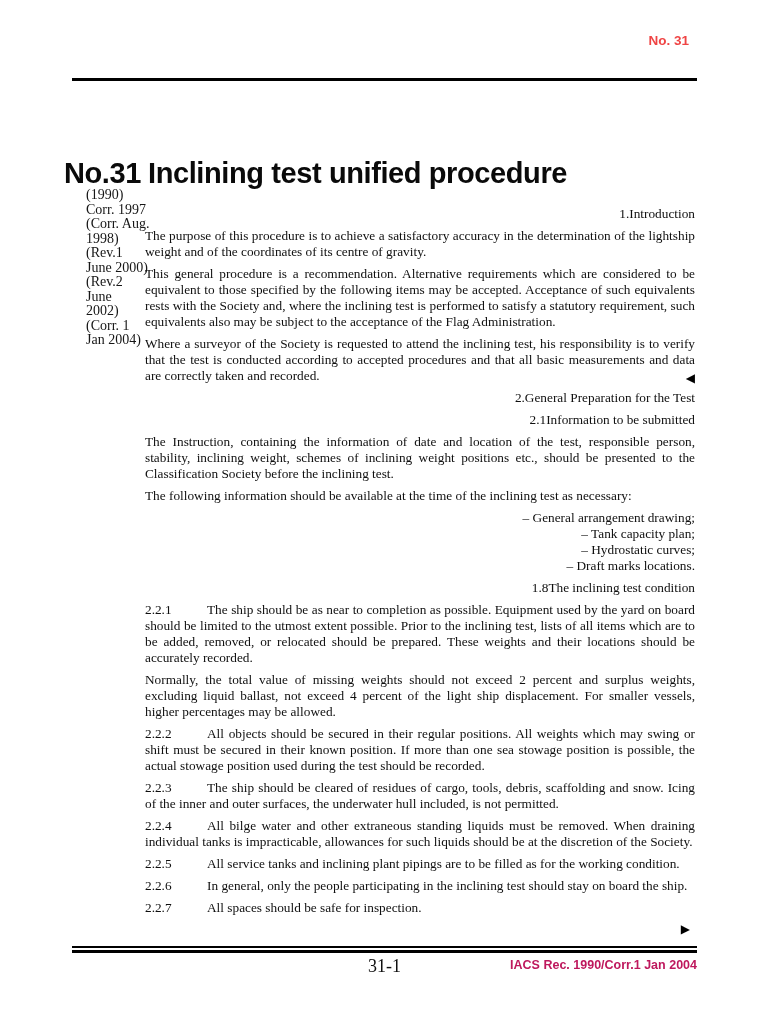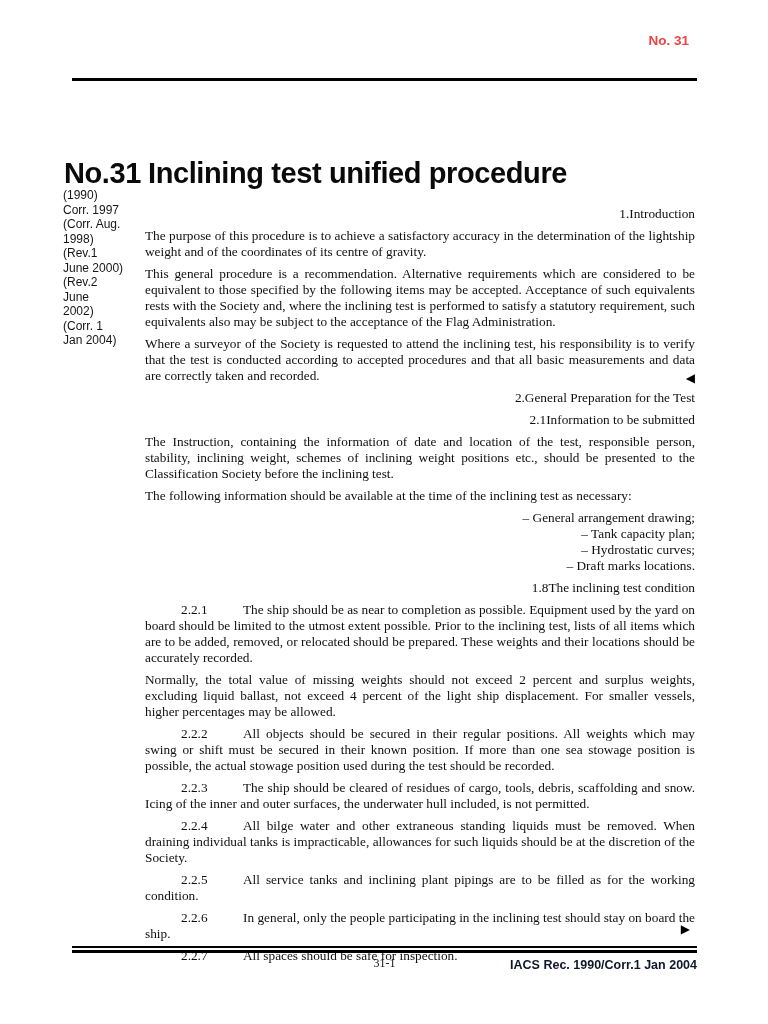--- a/index.html
+++ b/index.html
@@ -29,36 +29,36 @@
     display: flex; align-items: baseline;
     font-family: "Liberation Sans", sans-serif;
     font-weight: bold; font-size: 29px; letter-spacing: -0.4px;
     color: #0a0a0a; white-space: nowrap; justify-content: center;
   }
   .title-row .doc-no { margin-right: 7px; }
   .title-row h1 { font-size: 29px; margin: 0; font-weight: bold; letter-spacing: -0.4px; }
 
   
   .margin-notes {
-    position: absolute; left: 63px; top: 188px; width: 74px;
-    font-family: Liberation Sans, sans-serif;
-    font-size: 12px; line-height: 14.5px; color: #161616;
+    position: absolute; left: 86px; top: 188px; width: 74px;
+    font-family: Liberation Serif, serif;
+    font-size: 14px; line-height: 14.5px; color: #161616;
     white-space: nowrap;
   }
 
   
   .bodycol {
     position: absolute; left: 145px; top: 206px; width: 550px;
     font-size: 13.3px; line-height: 16px;
     text-align: justify; color: #0f0f0f;
   }
   .bodycol p { margin: 0 0 6px 0; }
   .bodycol p.h { text-align: right; }
   .hnum { display: inline-block; width: 39px; }
-  .pnum { display: inline-block; width: 62px; margin-left: 36px; }
+  .pnum { display: inline-block; width: 62px; }
   .dashlist { margin: 0 0 6px 0; }
   .dashlist div { line-height: 16px; text-align: right; }
   .rel { position: relative; }
 
   
   .marker {
     font-family: "DejaVu Sans", sans-serif;
     font-size: 12px; color: #000; line-height: 12px;
   }
   .marker-in-p { position: absolute; right: 0; bottom: 0; }
@@ -66,27 +66,27 @@
     position: absolute; right: 78px; top: 922px;
     font-family: "DejaVu Sans", sans-serif;
     font-size: 12px; color: #000;
   }
 
   
   .ftr-rule-thin  { position: absolute; left: 72px; right: 71px; top: 946px; height: 1.5px; background: #000; }
   .ftr-rule-thick { position: absolute; left: 72px; right: 71px; top: 950px; height: 3px;   background: #000; }
   .ftr-pageno {
     position: absolute; left: 72px; right: 71px; top: 956px;
-    text-align: center; font-size: 12px; color: #101010;
+    text-align: center; font-size: 18px; color: #101010;
     font-family: "Liberation Serif", serif;
   }
   .ftr-right {
     position: absolute; right: 71px; top: 958px;
     font-family: "Liberation Sans", sans-serif;
-    font-weight: bold; font-size: 12.5px; color: #0f172a;
+    font-weight: bold; font-size: 12.5px; color: #be185d;
   }
 </style>
 </head>
 <body>
 
 <div class="page">
 
   <div class="hdr-no">No. 31</div>
   <div class="hdr-rule"></div>
 

